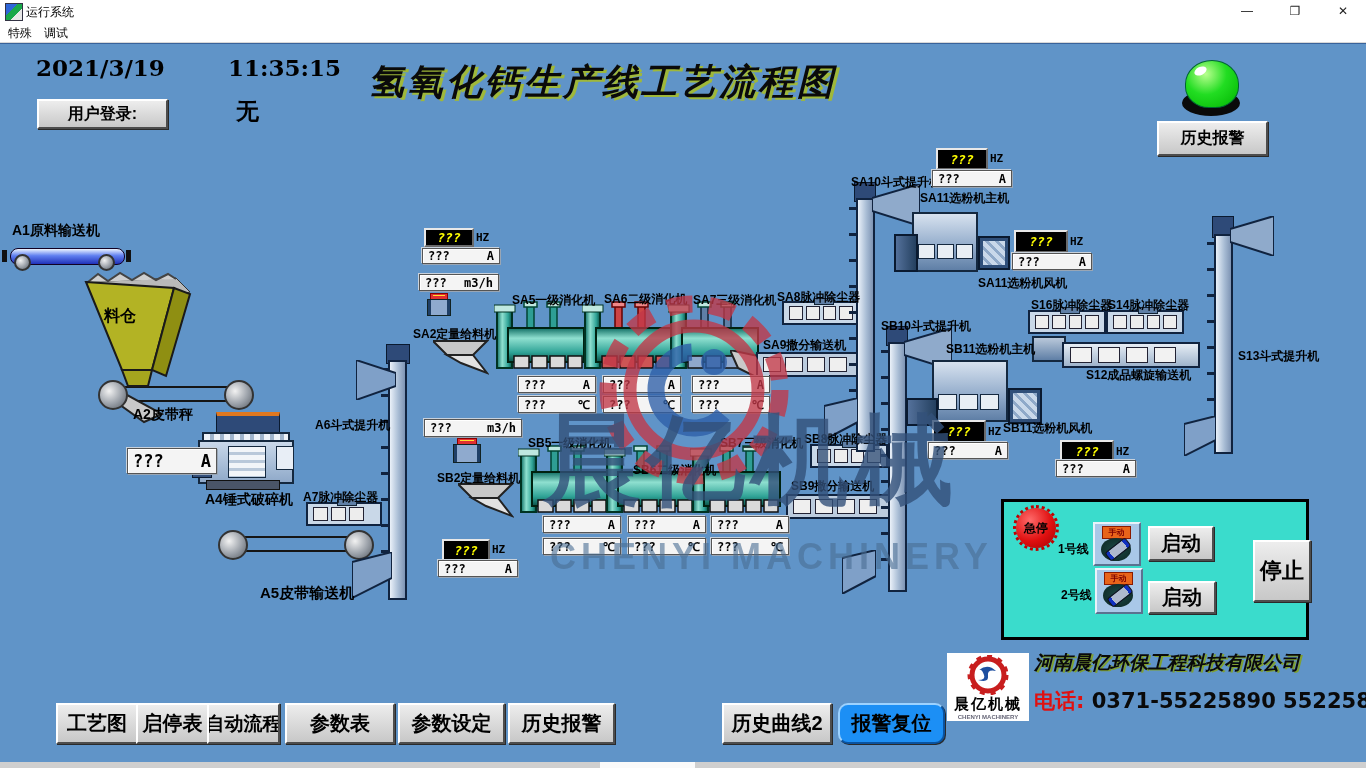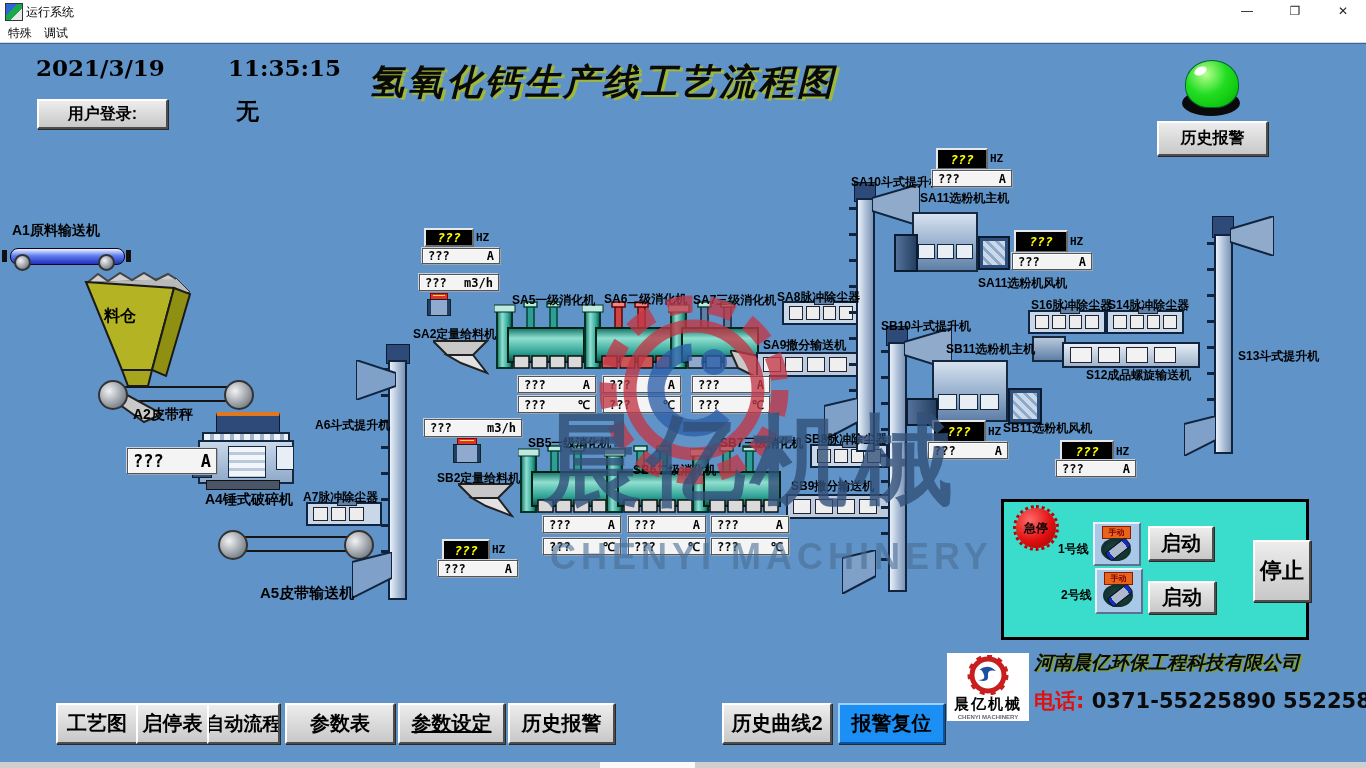--- a/index.html
+++ b/index.html
@@ -580,24 +580,24 @@
     <div class="abs" style="left:1034px;top:606px;font:bold italic 19px 'Liberation Sans',sans-serif;color:#0a0a0a;text-shadow:2px 1px 0 #7FA030;white-space:nowrap;z-index:10;">河南晨亿环保工程科技有限公司</div>
     <div class="abs" style="left:1034px;top:643px;white-space:nowrap;z-index:10;font:bold 21px 'DejaVu Sans',sans-serif;">
       <span style="color:#E01010;">电话:</span>
       <span style="color:#0a0a0a;">0371-55225890 55225891</span>
     </div>
 
     <div class="btn navbtn" style="left:56px;top:659px;width:78px;">工艺图</div>
     <div class="btn navbtn" style="left:136px;top:659px;width:69px;">启停表</div>
     <div class="btn navbtn" style="left:207px;top:659px;width:69px;font-size:19px;">自动流程</div>
     <div class="btn navbtn" style="left:285px;top:659px;width:106px;">参数表</div>
-    <div class="btn navbtn" style="left:398px;top:659px;width:103px;text-decoration:underline;">参数设定</div>
+    <div class="btn navbtn" style="left:398px;top:659px;width:103px;">参数设定</div>
     <div class="btn navbtn" style="left:508px;top:659px;width:103px;">历史报警</div>
     <div class="btn navbtn" style="left:722px;top:659px;width:106px;">历史曲线2</div>
-    <div class="btn navbtn navblue" style="left:838px;top:659px;width:103px;">报警复位</div>
+    <div class="btn navbtn navblue" style="left:838px;top:659px;width:103px;border-radius:10px;">报警复位</div>
   </div>
 
   <div id="botstrip"></div>
   <div id="botthumb"></div>
 </div>
 
 <style>
   .digester .pipe{fill:#2E9E94;stroke:#043;stroke-width:1.5;}
   .digester .pipecap{fill:#BFE8E0;stroke:#043;stroke-width:1.5;}
   .digester .box{fill:#DADADA;stroke:#111;stroke-width:1.5;}

